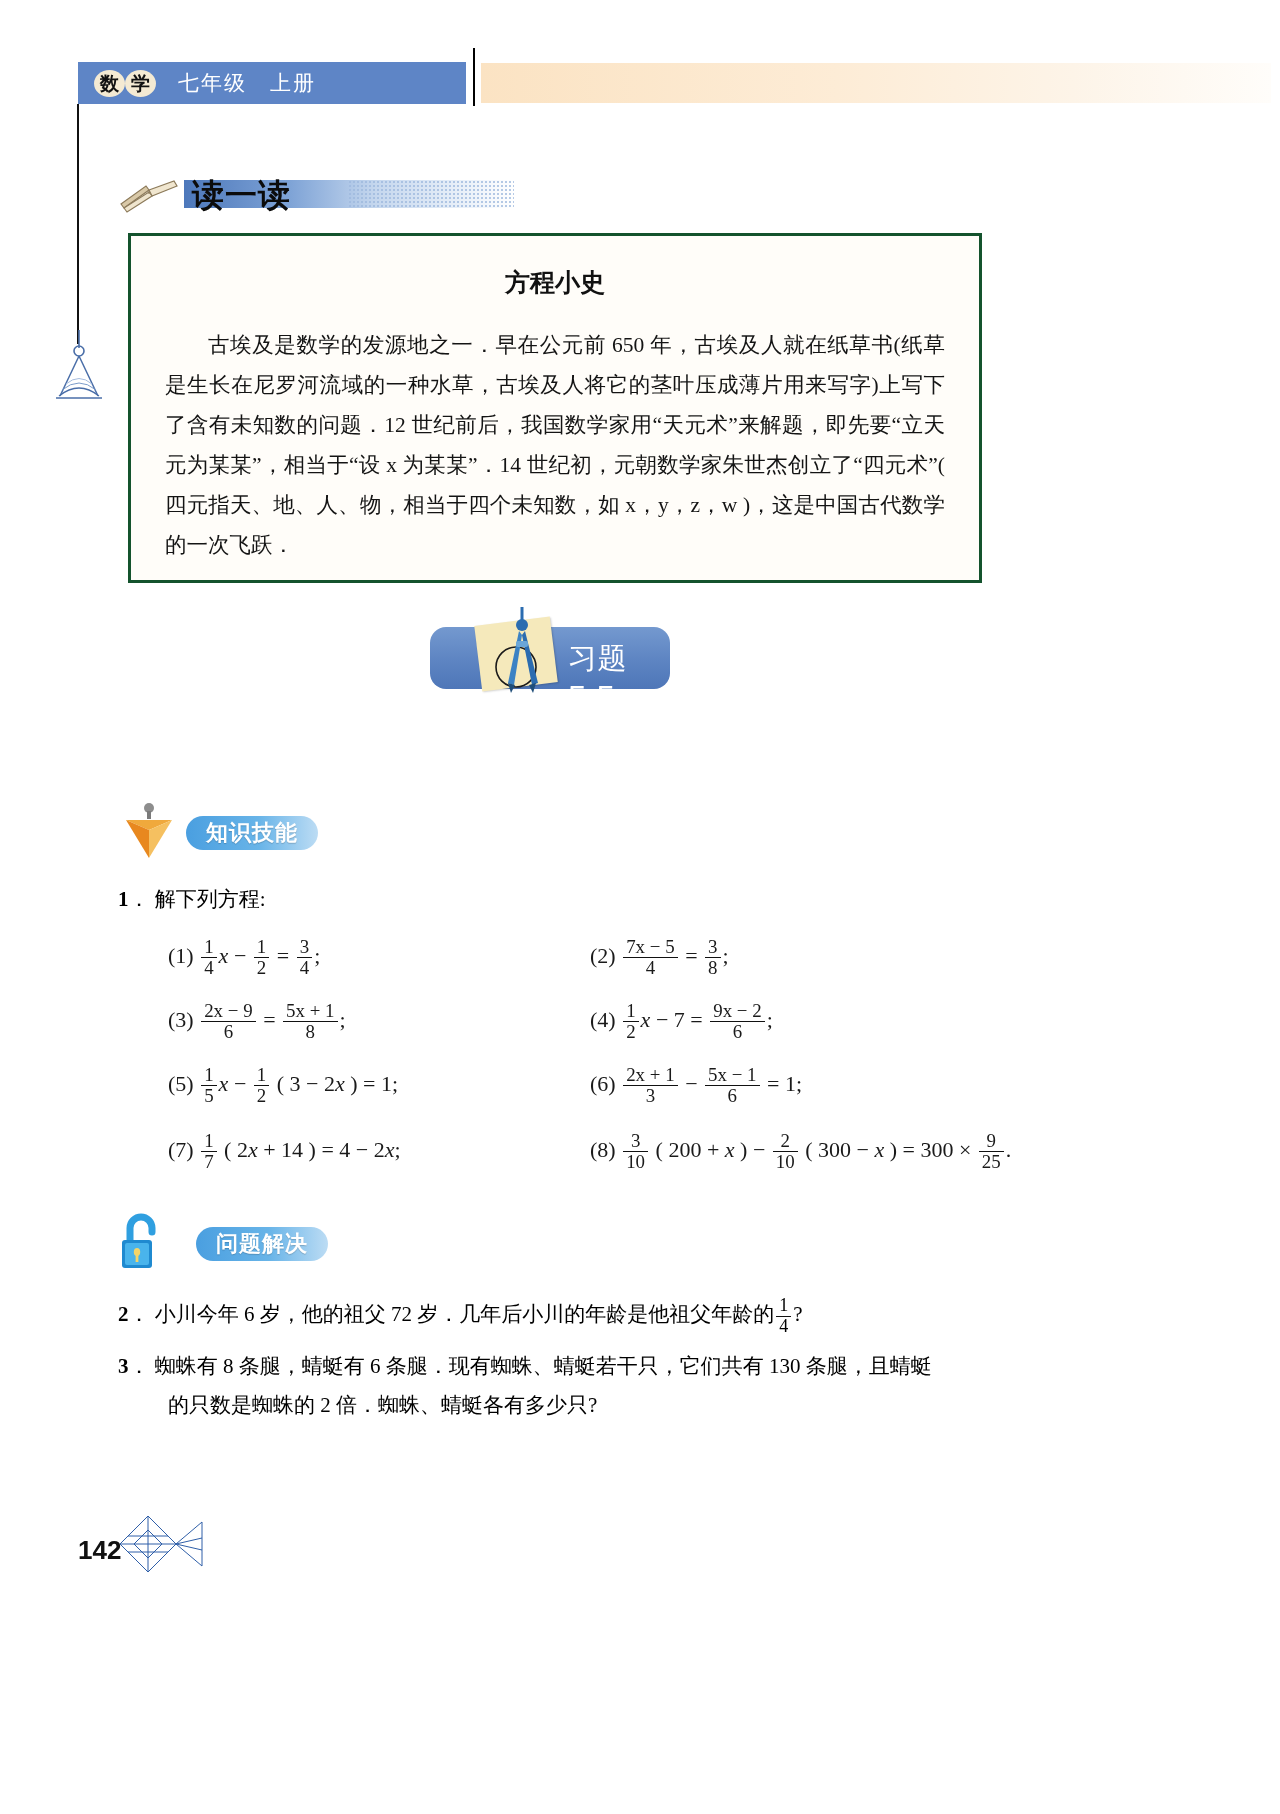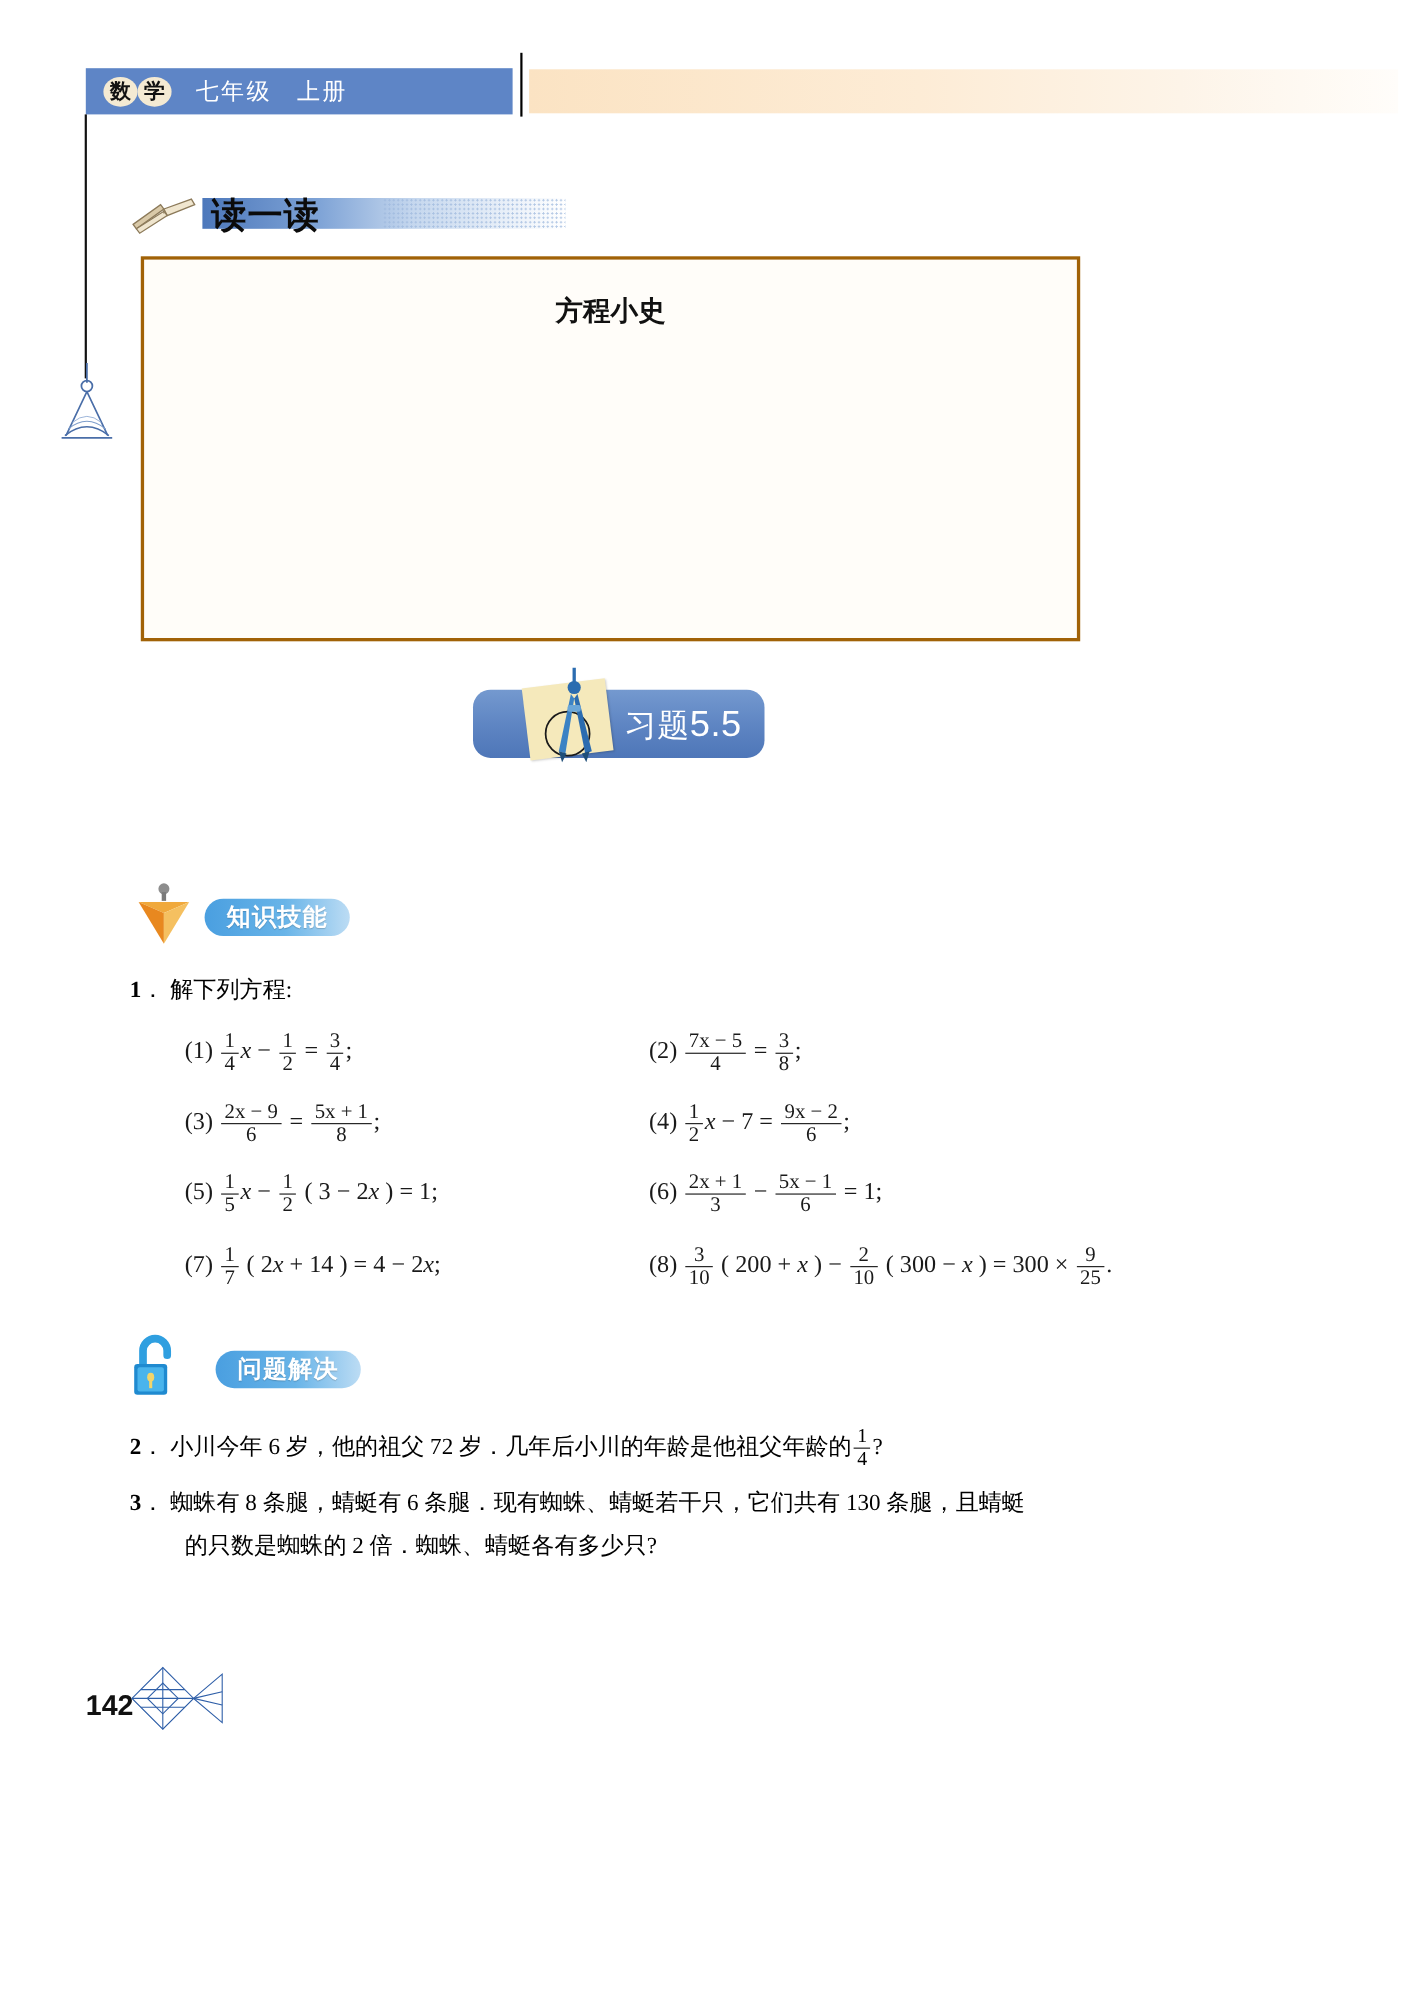--- a/index.html
+++ b/index.html
@@ -132,21 +132,21 @@
   }
   #book-icon { position: absolute; left: 0px; top: 6px; }
 
   
   #article-box {
     position: absolute;
     left: 128px;
     top: 233px;
     width: 854px;
     height: 350px;
-    border: 3px solid #a16207;
+    border: 3px solid #14532d;
     background: #fffdf9;
     box-sizing: border-box;
   }
   #article-title {
     text-align: center;
     font-size: 25px;
     font-weight: bold;
     margin-top: 30px;
     color: #111;
     font-family: "DejaVu Sans", sans-serif;
@@ -159,21 +159,21 @@
     text-indent: 2em;
     color: #141414;
     font-family: "Liberation Serif", serif;
   }
 
   
   #xiti-badge {
     position: absolute;
     left: 430px;
     top: 627px;
-    width: 265px;
+    width: 240px;
     height: 62px;
     border-radius: 16px;
     background: linear-gradient(to bottom, #7499cf 0%, #5d84c2 55%, #4e76b8 100%);
   }
   #xiti-note {
     position: absolute;
     left: 48px;
     top: -6px;
     width: 76px;
     height: 66px;
@@ -284,20 +284,21 @@
       <path d="M31 16 L56 7 L59 12 L34 22 Z" fill="#f0e6cf" stroke="#8c7a5a" stroke-width="1.2"></path>
       <path d="M6 34 L31 18 L34 22 L9 38 Z" fill="#efe5ce" stroke="#8c7a5a" stroke-width="1.1"></path>
       <path d="M31 16 L31 20" stroke="#8c7a5a" stroke-width="1.1"></path>
     </svg>
   </div>
   <div id="read-label">读一读</div>
 </div>
 
 <div id="article-box">
   <div id="article-title">方程小史</div>
+  <div id="article-body">古埃及是数学的发源地之一．早在公元前 650 年，古埃及人就在纸草书(纸草是生长在尼罗河流域的一种水草，古埃及人将它的茎叶压成薄片用来写字)上写下了含有未知数的问题．12 世纪前后，我国数学家用“天元术”来解题，即先要“立天元为某某”，相当于“设 x 为某某”．14 世纪初，元朝数学家朱世杰创立了“四元术”( 四元指天、地、人、物，相当于四个未知数，如 x，y，z，w )，这是中国古代数学的一次飞跃．</div>
 </div>
 
 <div id="xiti-badge">
   <div id="xiti-note"></div>
   <div id="xiti-compass">
     <svg width="72" height="92" viewBox="0 0 72 92">
       <circle cx="30" cy="62" r="20" fill="none" stroke="#1a1a1a" stroke-width="1.6"></circle>
       <line x1="36" y1="2" x2="36" y2="16" stroke="#2b6cb0" stroke-width="3"></line>
       <circle cx="36" cy="20" r="6" fill="#2b6cb0"></circle>
       <path d="M33 26 L22 78 L28 80 L36 30 Z" fill="#3b82c4"></path>

